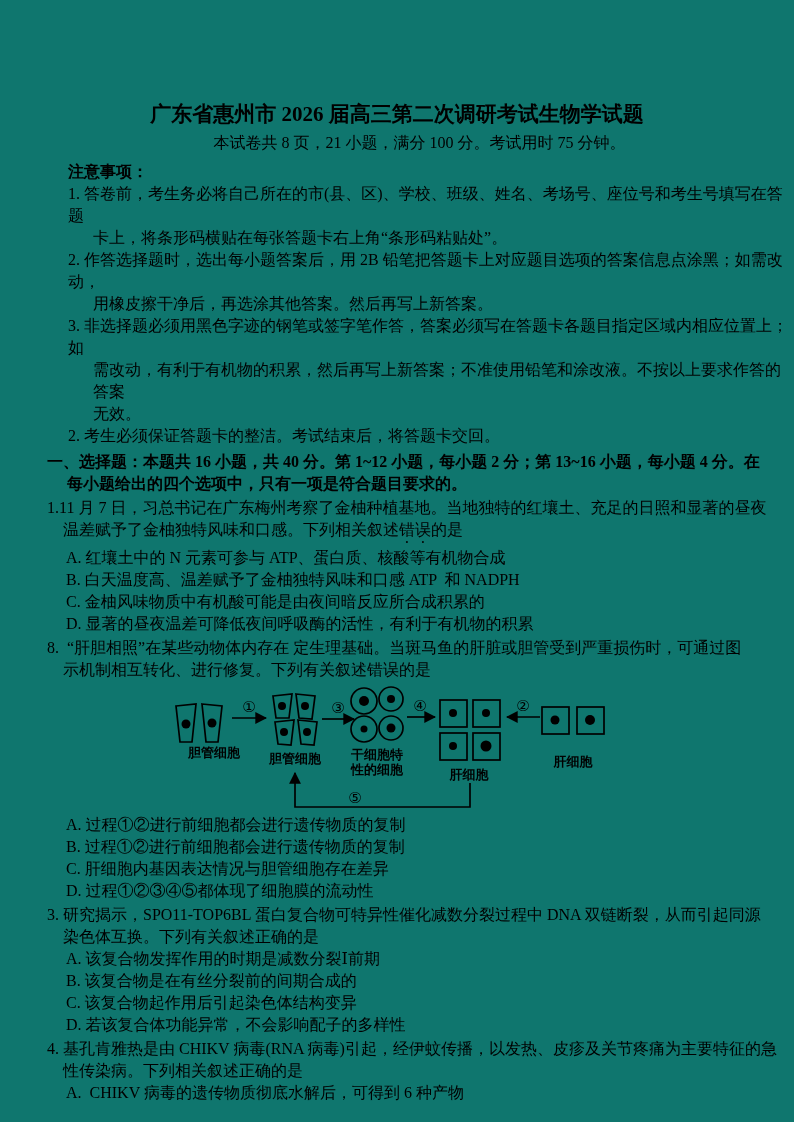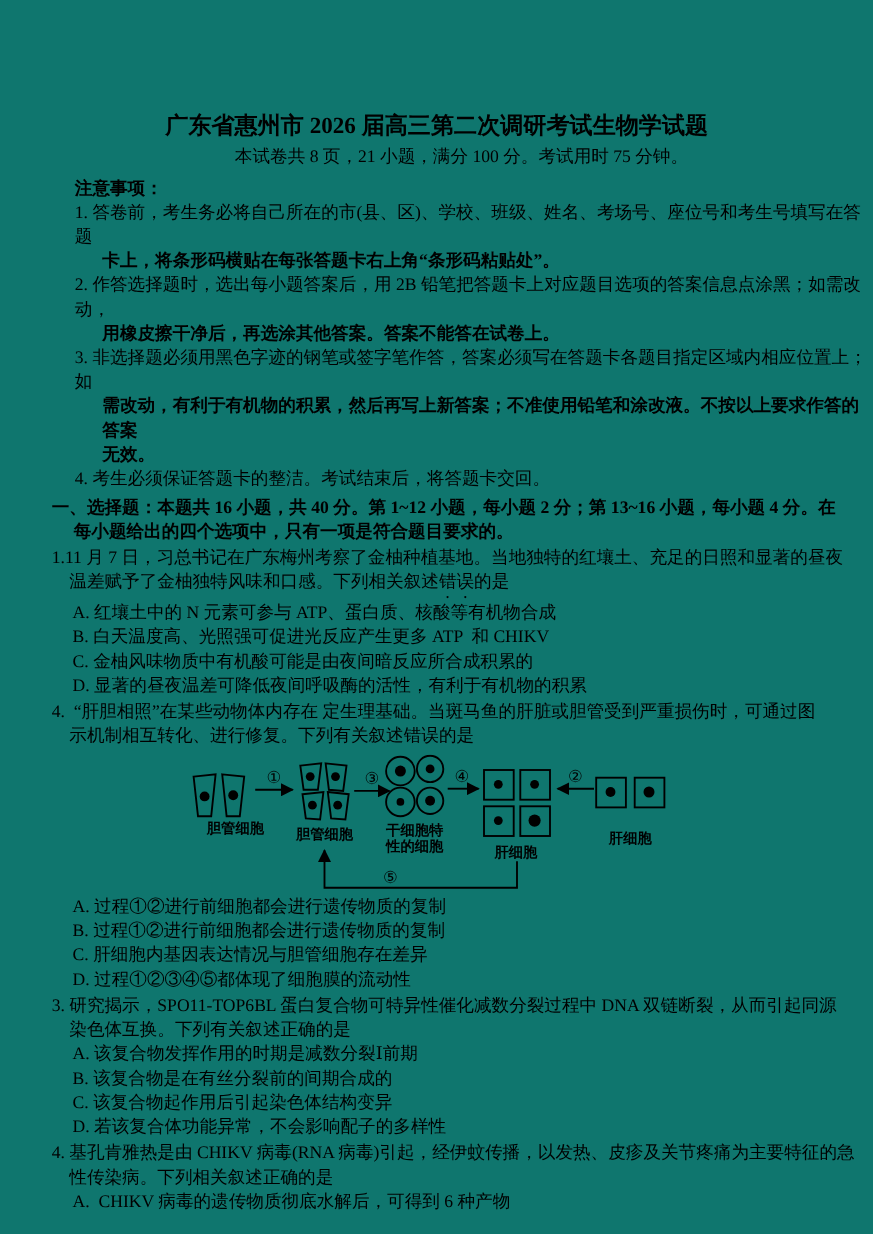--- a/index.html
+++ b/index.html
@@ -7,21 +7,21 @@
     width:794px;height:1122px;margin:0 auto;background:#0f766e;color:#000;
     font-family:"Liberation Serif","DejaVu Serif",serif;
     font-size:16px;line-height:22px;
     position:relative;overflow:hidden;box-sizing:border-box;
   }
   .line{white-space:pre-wrap;}
   .title{padding-top:101px;text-align:center;font-size:21px;font-weight:700;line-height:27px;}
   .subtitle{text-align:center;font-size:16px;line-height:22px;margin-top:4px;padding-left:45px;}
   .notice-heading{margin-top:7px;margin-left:68px;font-weight:700;}
   .ml-n1{margin-left:68px;}   
-  .ml-n2{margin-left:93px;font-weight:bold;}   
+  .ml-n2{margin-left:93px;}   
   .ml-q1{margin-left:47px;}   
   .ml-q2{margin-left:63px;}   
   .ml-sec2{margin-left:67px;} 
   .ml-opt{margin-left:66px;}  
   .bold{font-weight:700;}
   .q{margin-top:2px;}
   .sec{margin-top:4px;}
   .emph{
     -webkit-text-emphasis:filled dot;
     -webkit-text-emphasis-position:under;
@@ -42,47 +42,47 @@
   <div class="subtitle">本试卷共 8 页，21 小题，满分 100 分。考试用时 75 分钟。</div>
 
   <div class="notice-heading line">注意事项：</div>
 
   <div>
     <div class="line ml-n1">1. 答卷前，考生务必将自己所在的市(县、区)、学校、班级、姓名、考场号、座位号和考生号填写在答题</div>
     <div class="line ml-n2">卡上，将条形码横贴在每张答题卡右上角“条形码粘贴处”。</div>
   </div>
   <div>
     <div class="line ml-n1">2. 作答选择题时，选出每小题答案后，用 2B 铅笔把答题卡上对应题目选项的答案信息点涂黑；如需改动，</div>
-    <div class="line ml-n2">用橡皮擦干净后，再选涂其他答案。答案不能答在试卷上。</div>
+    <div class="line ml-n2">用橡皮擦干净后，再选涂其他答案。然后再写上新答案。</div>
   </div>
   <div>
     <div class="line ml-n1">3. 非选择题必须用黑色字迹的钢笔或签字笔作答，答案必须写在答题卡各题目指定区域内相应位置上；如</div>
     <div class="line ml-n2">需改动，有利于有机物的积累，然后再写上新答案；不准使用铅笔和涂改液。不按以上要求作答的答案</div>
     <div class="line ml-n2">无效。</div>
   </div>
   <div>
-    <div class="line ml-n1">4. 考生必须保证答题卡的整洁。考试结束后，将答题卡交回。</div>
+    <div class="line ml-n1">2. 考生必须保证答题卡的整洁。考试结束后，将答题卡交回。</div>
   </div>
 
   <div class="sec">
     <div class="line ml-q1 bold">一、选择题：本题共 16 小题，共 40 分。第 1~12 小题，每小题 2 分；第 13~16 小题，每小题 4 分。在</div>
     <div class="line ml-sec2 bold">每小题给出的四个选项中，只有一项是符合题目要求的。</div>
   </div>
 
   <div class="q">
     <div class="line ml-q1">1.11 月 7 日，习总书记在广东梅州考察了金柚种植基地。当地独特的红壤土、充足的日照和显著的昼夜</div>
     <div class="line ml-q2"><span>温差赋予了金柚独特风味和口感。下列相关叙述</span><span class="emph">错误</span><span>的是</span></div>
     <div class="line ml-opt">A. 红壤土中的 N 元素可参与 ATP、蛋白质、核酸等有机物合成</div>
-    <div class="line ml-opt">B. 白天温度高、光照强可促进光反应产生更多 ATP  和 CHIKV</div>
+    <div class="line ml-opt">B. 白天温度高、温差赋予了金柚独特风味和口感 ATP  和 NADPH</div>
     <div class="line ml-opt">C. 金柚风味物质中有机酸可能是由夜间暗反应所合成积累的</div>
     <div class="line ml-opt">D. 显著的昼夜温差可降低夜间呼吸酶的活性，有利于有机物的积累</div>
   </div>
 
   <div class="q">
-    <div class="line ml-q1">4.  “肝胆相照”在某些动物体内存在 定生理基础。当斑马鱼的肝脏或胆管受到严重损伤时，可通过图</div>
+    <div class="line ml-q1">8.  “肝胆相照”在某些动物体内存在 定生理基础。当斑马鱼的肝脏或胆管受到严重损伤时，可通过图</div>
     <div class="line ml-q2">示机制相互转化、进行修复。下列有关叙述错误的是</div>
 
     <div class="diagram">
       <svg width="500" height="125" viewBox="0 0 500 125">
         <defs>
           <marker id="ah" viewBox="0 0 10 10" refX="9" refY="5" markerWidth="7" markerHeight="7" orient="auto-start-reverse">
             <path d="M0,0 L10,5 L0,10 z" fill="#000"></path>
           </marker>
         </defs>
 

